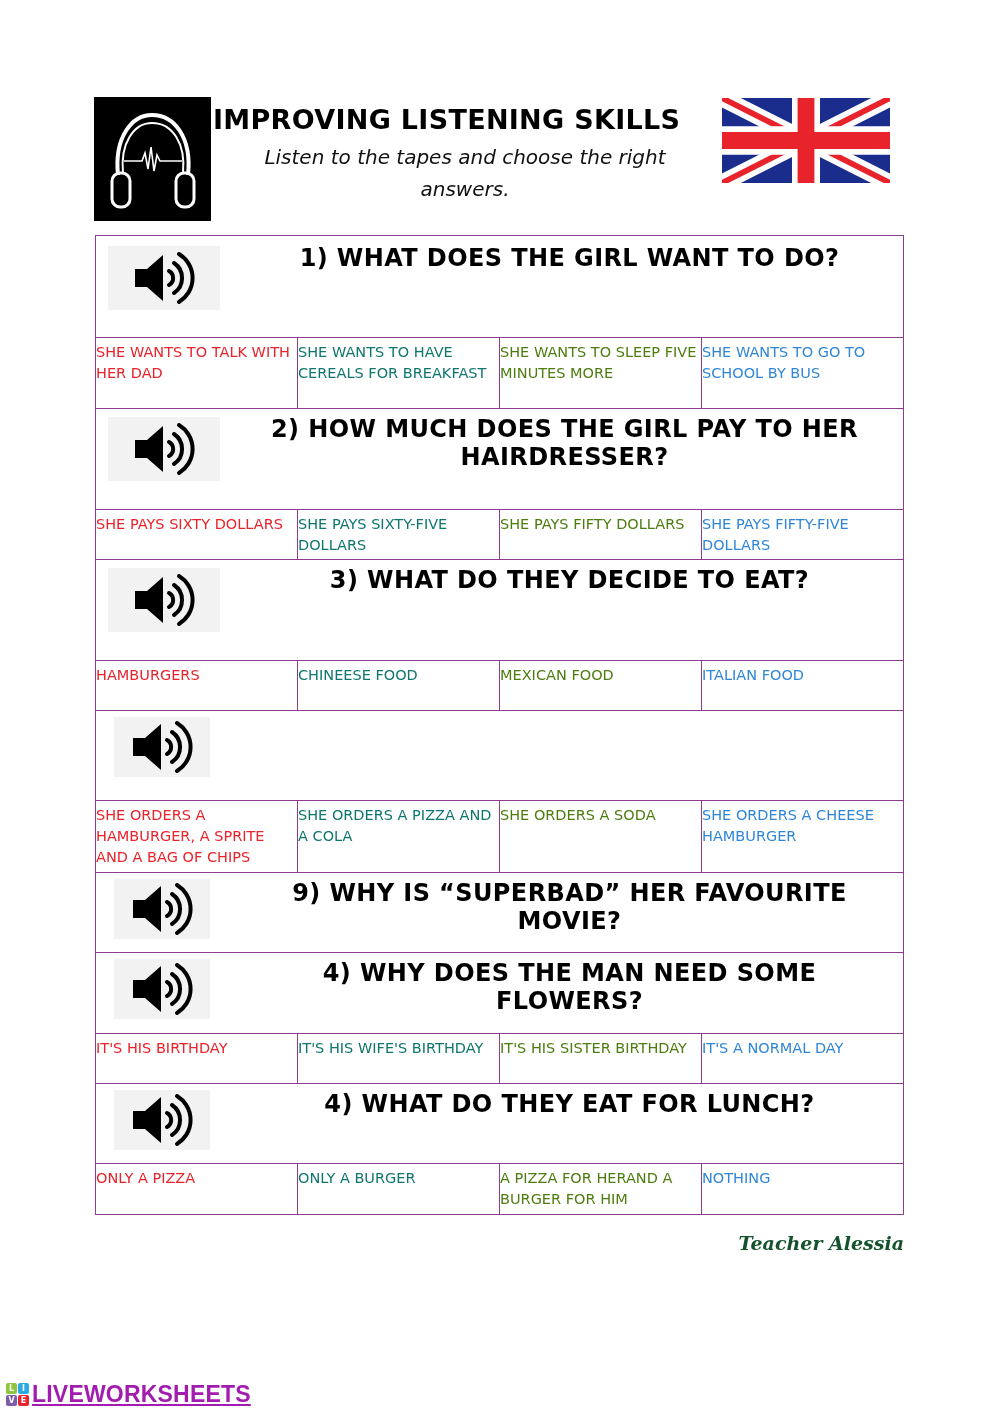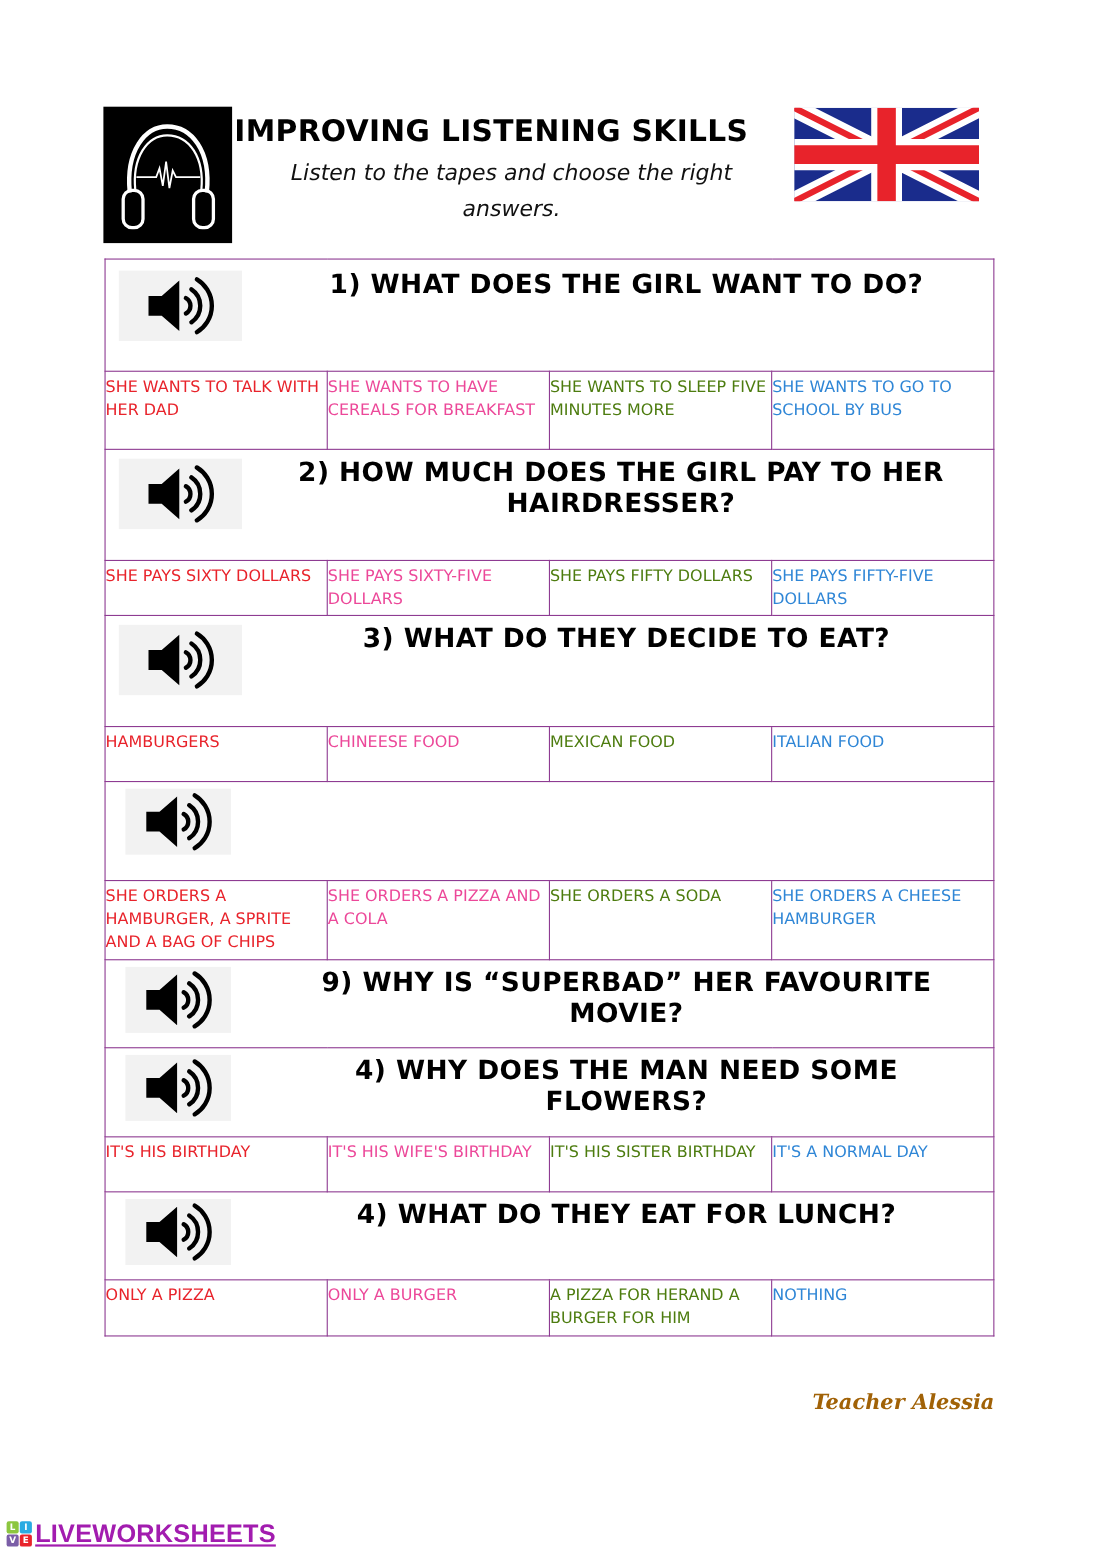--- a/index.html
+++ b/index.html
@@ -20,26 +20,26 @@
   .worksheet { position: absolute; left: 95px; top: 235px; width: 809px; border-collapse: collapse; }
   .worksheet td { border: 1px solid #8e3b92; vertical-align: top; }
   .q-cell { position: relative; }
   .audio-btn { position: absolute; left: 12px; width: 112px; height: 64px; background: #f2f2f2;
                display: flex; align-items: center; justify-content: center; cursor: pointer; }
   .audio-btn svg { width: 66px; height: 58px; }
   .q-text { position: absolute; left: 150px; right: 10px; text-align: center; font-size: 24px; font-weight: bold;
             letter-spacing: 0.4px; color: #000; }
   .ans { width: 202px; text-align: left; font-size: 14.5px; line-height: 21px; padding-top: 4px; cursor: pointer; }
   .c0 { color: #e8232b; }
-  .c1 { color: #ec4899; }
+  .c1 { color: #0f766e; }
   .c2 { color: #4d7c0f; }
   .c3 { color: #2f86d6; }
 
-  .signature { position: absolute; right: 96px; top: 1264px; font-family: "DejaVu Serif", serif; font-style: italic;
-               font-weight: bold; font-size: 19px; color: #a16207; }
+  .signature { position: absolute; right: 96px; top: 1232px; font-family: "DejaVu Serif", serif; font-style: italic;
+               font-weight: bold; font-size: 19px; color: #14532d; }
 
   .brand { position: absolute; left: 6px; top: 1381px; display: flex; align-items: center; }
   .brand-logo { display: grid; grid-template-columns: 11px 11px; grid-template-rows: 11px 11px; gap: 1px; margin-right: 3px; }
   .brand-logo span { font-size: 8px; font-weight: bold; color: #fff; display: flex; align-items: center; justify-content: center; border-radius: 2px; }
   .brand-name { font-family: "Liberation Sans", sans-serif; font-weight: bold; font-size: 23px; color: #a21caf; letter-spacing: 0.2px; text-decoration: underline; }
 </style>
 </head>
 <body>
 
 <div class="header-icon">

